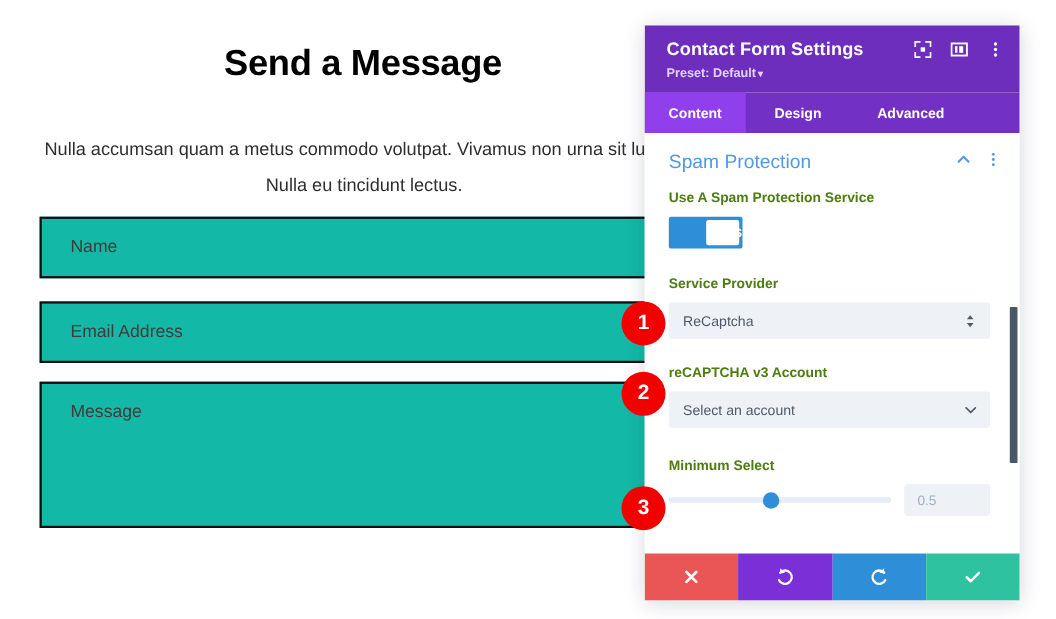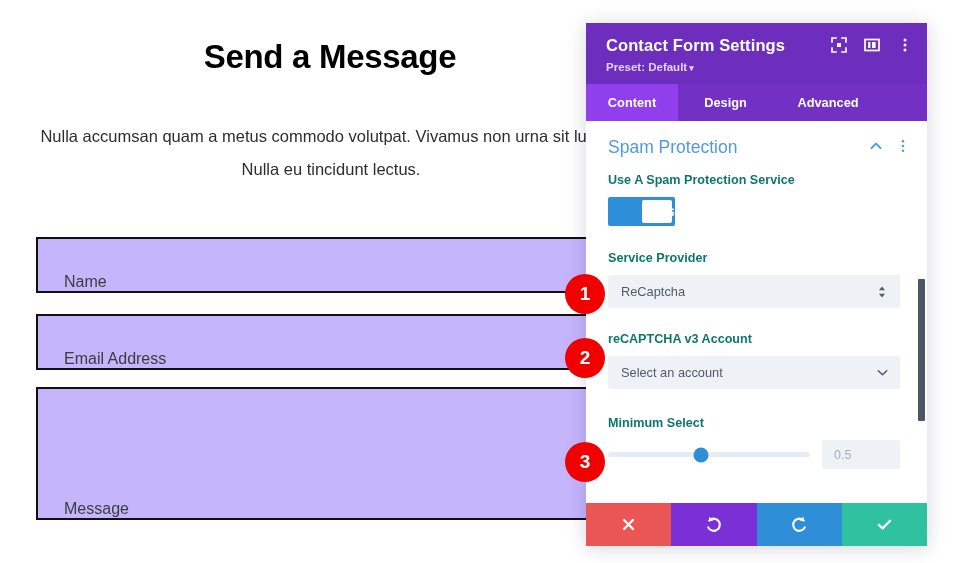--- a/index.html
+++ b/index.html
@@ -48,28 +48,27 @@
     line-height: 33px;
     color: #2e2e2e;
     font-family: "Liberation Sans", sans-serif;
   }
 
   .form-field {
     position: absolute;
     left: 36px;
     width: 602px;
     border: 2px solid #101010;
-    background: #c4b5fd;
+    background: #14b8a6;
     font-size: 16px;
     color: #3d3d3d;
     padding: 0 26px;
     display: flex;
-    align-items: flex-end;
+    align-items: flex-start;
     padding-top: 17px;
-    margin-top: 40px;
   }
   .form-field.name      { top: 197px; height: 56px; }
   .form-field.email     { top: 274px; height: 56px; }
   .form-field.message   { top: 347px; height: 133px; }
 
   
   .settings-panel {
     position: absolute;
     left: 586px; top: 23px;
     width: 341px;
@@ -144,21 +143,21 @@
     font-size: 17.5px;
     flex: 1 1 auto;
   }
   .section-icons { display: flex; align-items: center; gap: 13px; }
 
   .field-group { padding: 6px 27px 0 22px; }
 
   .field-label {
     font-size: 12.6px;
     font-weight: bold;
-    color: #0f766e;
+    color: #4d7c0f;
     line-height: 17px;
     margin-bottom: 8px;
   }
 
   
   .toggle {
     width: 67px; height: 29px;
     background: #2e8fd8;
     border-radius: 2px;
     display: flex;

